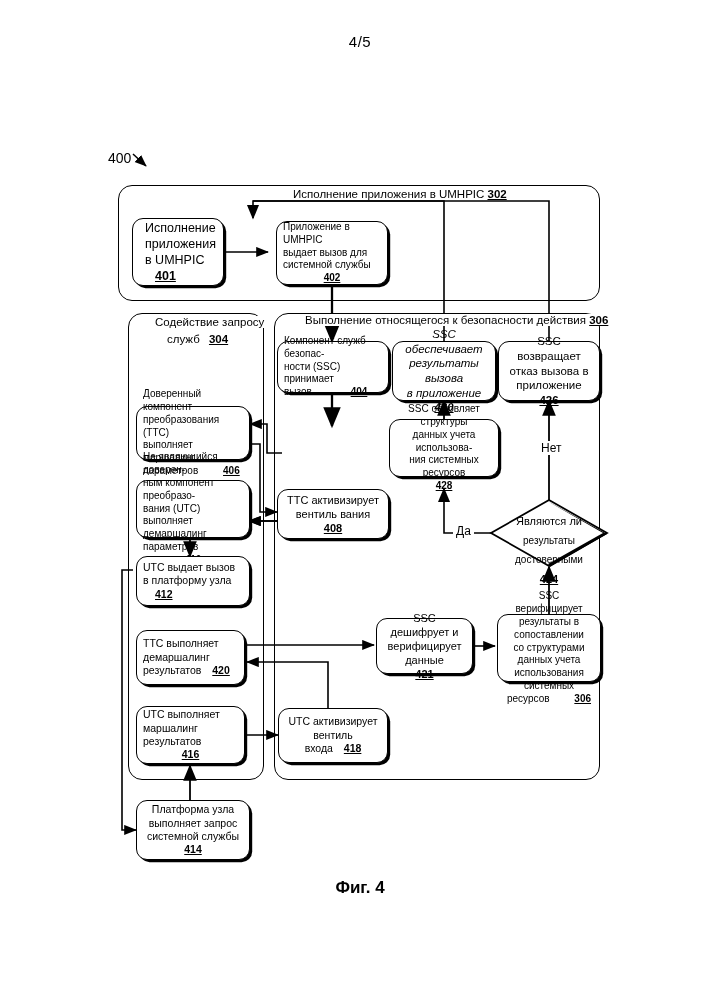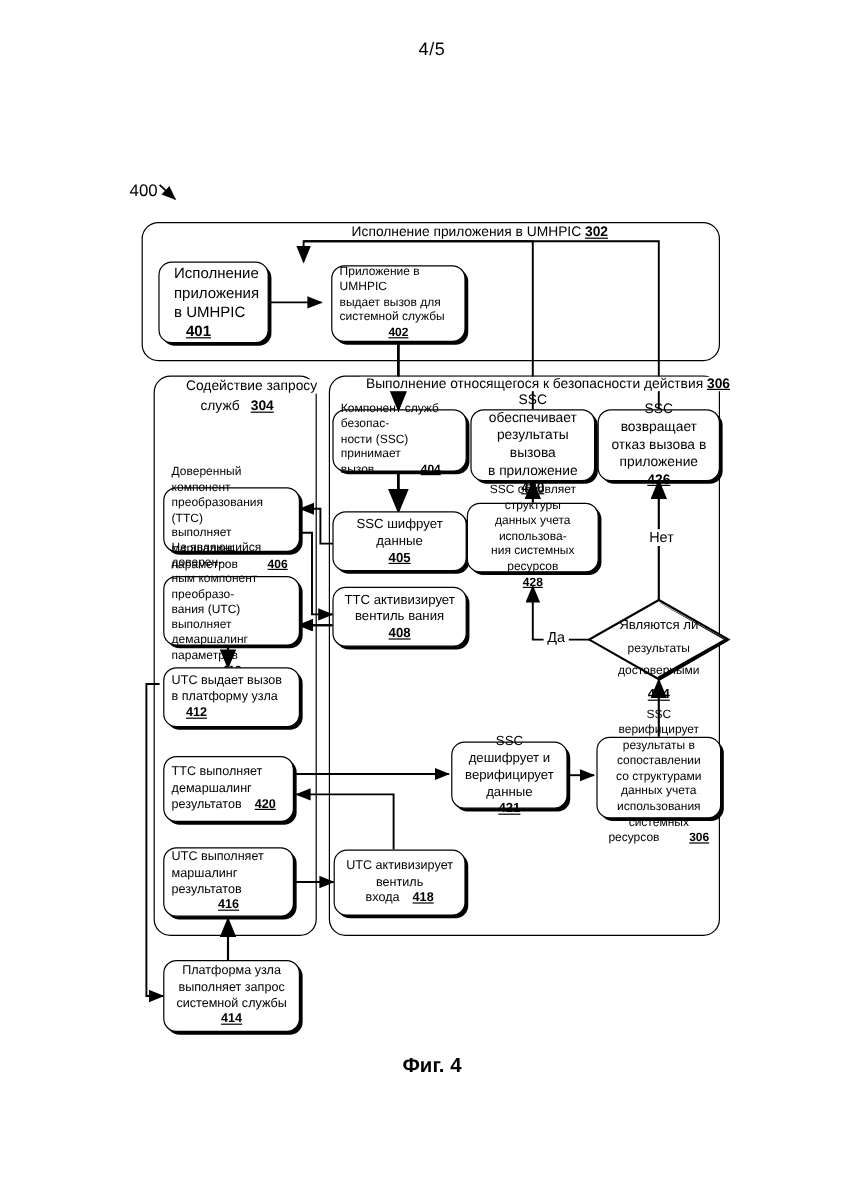--- a/index.html
+++ b/index.html
@@ -162,26 +162,20 @@
 
   <div class="node s10 left" style="left:277px;top:341px;width:112px;height:52px;">
     <span class="txt left">
       <span>Компонент служб безопас-</span><br>
       <span>ности (SSC) принимает</span><br>
       <span>вызов</span>
       <span class="num" style="margin-left:36px;">404</span>
     </span>
   </div>
 
-  <div class="node s11" style="left:277px;top:426px;width:112px;height:50px;">
-    <span class="txt">
-      <span>SSC шифрует данные</span><br>
-      <span class="num">405</span>
-    </span>
-  </div>
 
   <div class="node s10 left" style="left:136px;top:406px;width:114px;height:54px;">
     <span class="txt left">
       <span>Доверенный компонент</span><br>
       <span>преобразования (TTC)</span><br>
       <span>выполняет маршалинг</span><br>
       <span>параметров</span>
       <span class="num" style="margin-left:22px;">406</span>
     </span>
   </div>
@@ -294,21 +288,21 @@
 
   <div class="node s10" style="left:389px;top:419px;width:110px;height:58px;">
     <span class="txt">
       <span>SSC обновляет структуры</span><br>
       <span>данных учета использова-</span><br>
       <span>ния системных ресурсов</span><br>
       <span class="num">428</span>
     </span>
   </div>
 
-  <div class="node s115" style="left:392px;top:341px;width:104px;height:60px;">
+  <div class="node s115" style="left:392px;top:341px;width:104px;height:60px;font-style:italic;">
     <span class="txt">
       <span>SSC обеспечивает</span><br>
       <span>результаты вызова</span><br>
       <span>в приложение</span><br>
       <span class="num">430</span>
     </span>
   </div>
 
   <div class="branch" style="left:453px;top:524px;">Да</div>
   <div class="branch" style="left:538px;top:441px;">Нет</div>

